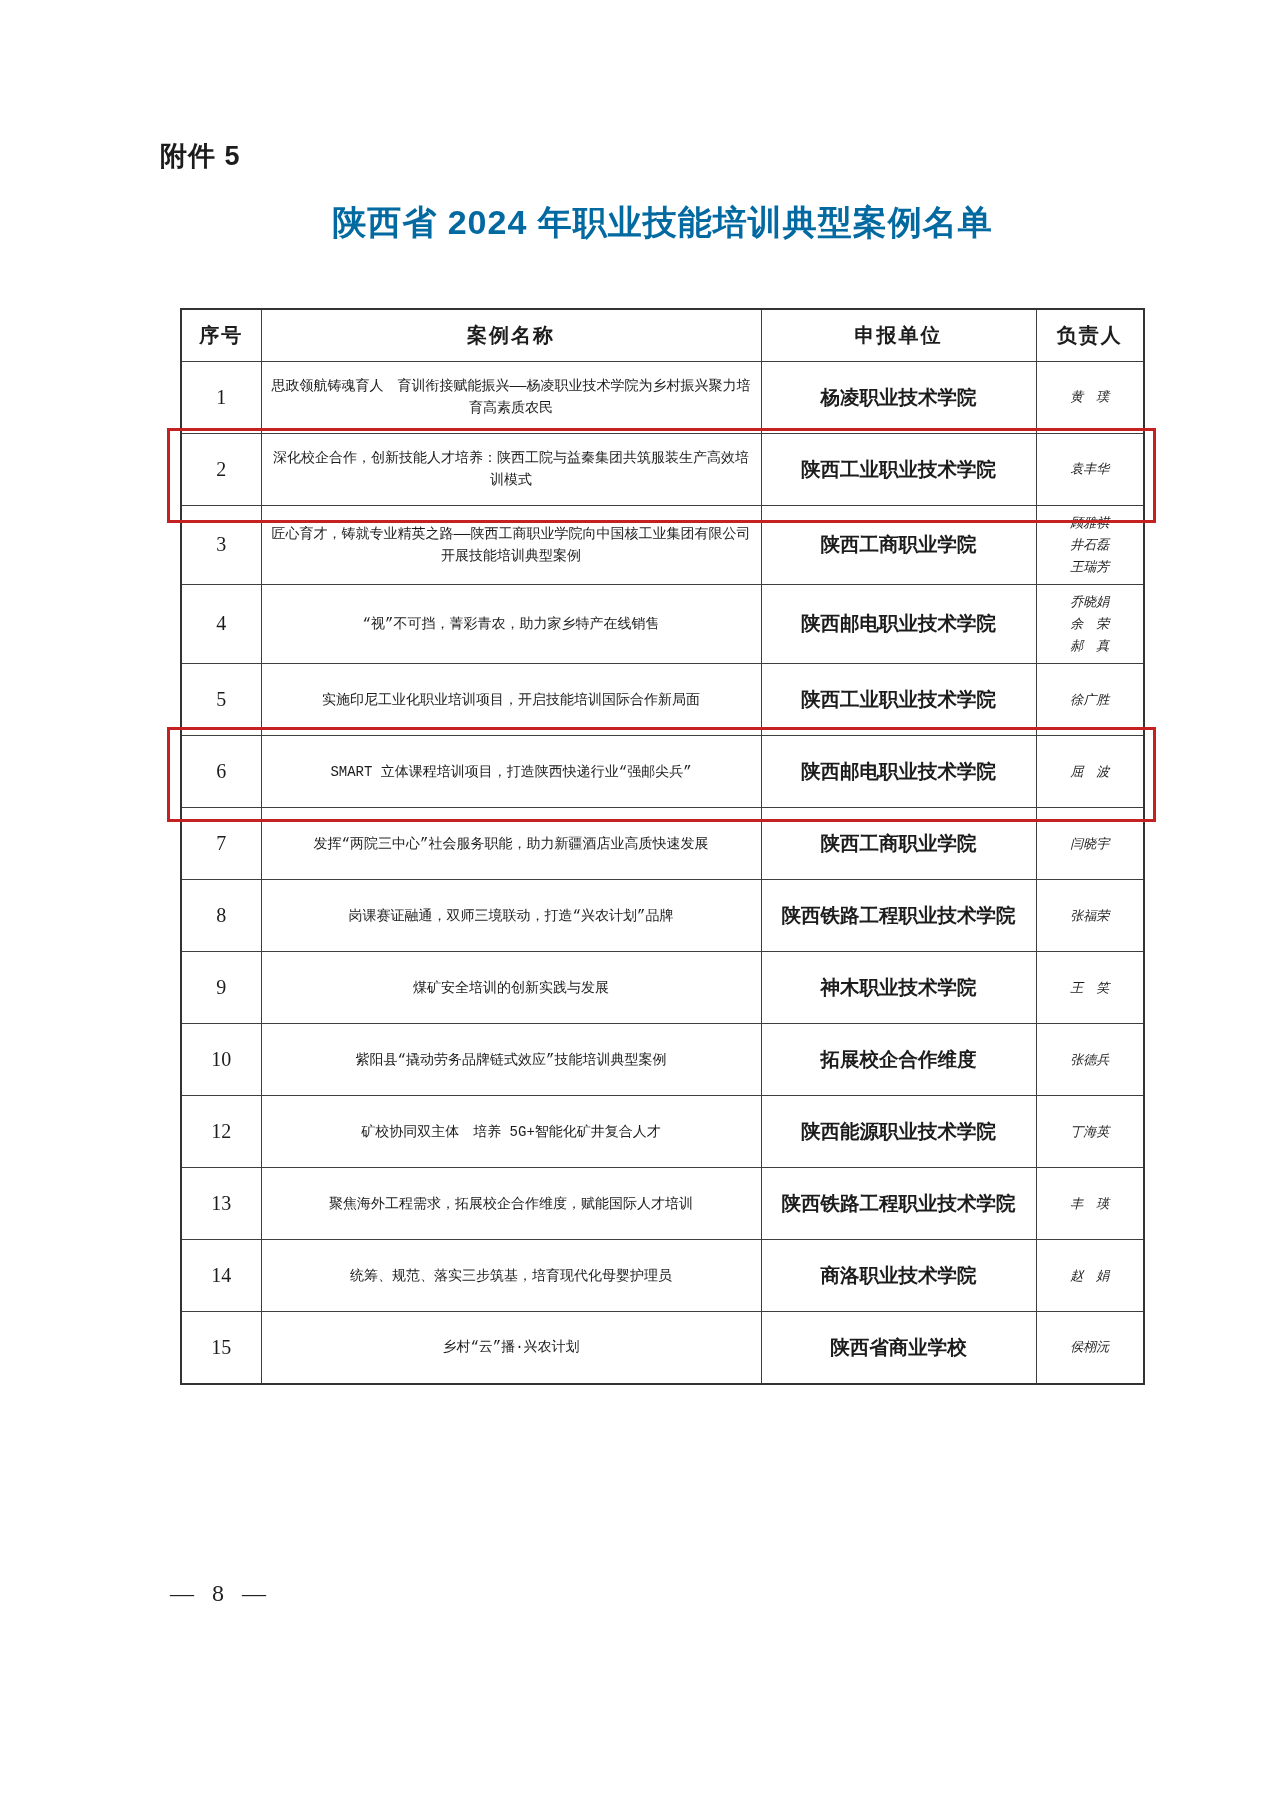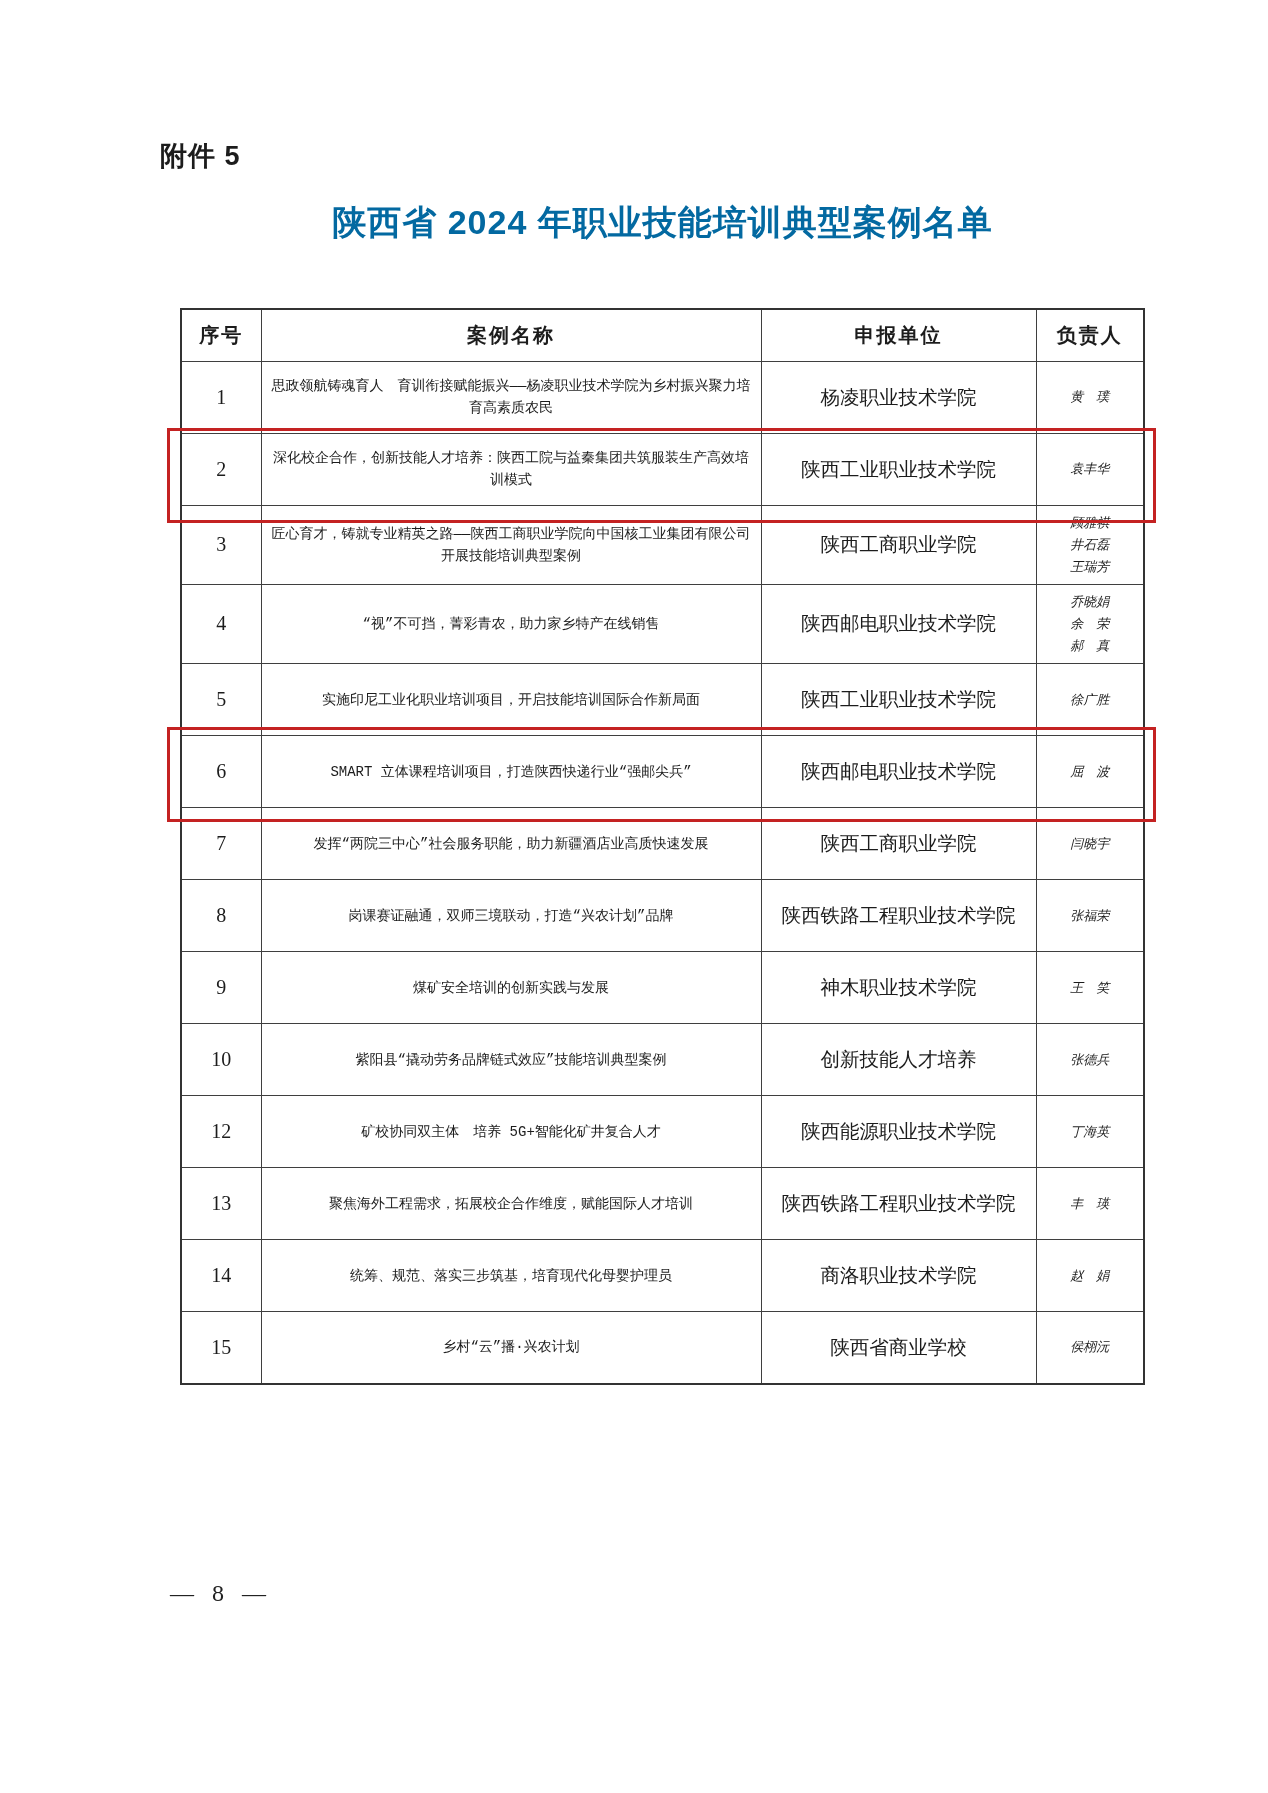--- a/index.html
+++ b/index.html
@@ -42,21 +42,21 @@
   table.case-table{border:2px solid #333;}
   thead tr{height:52px;}
   thead th{
     font-family:"Liberation Sans", sans-serif;
     font-weight:700;font-size:20px;
     letter-spacing:2px;
   }
   tbody tr{height:72px;}
   td.c-no{font-size:20px;}
   td.c-case{font-size:14px;line-height:1.58;font-family:Liberation Mono, monospace;}
-  td.c-unit{font-size:19.5px;}
+  td.c-unit{font-size:19.5px;font-weight:bold;}
   td.c-leader{font-size:13px;white-space:pre-line;line-height:1.7;font-style:italic;}
   .col-no{width:80px;}
   .col-case{width:500px;}
   .col-unit{width:275px;}
   .col-leader{width:108px;}
   .red-box{
     position:absolute;
     left:-13px;right:-13px;
     border:3.5px solid #c42222;
     pointer-events:none;
@@ -147,21 +147,21 @@
   </tr>
           <tr>
     <td class="c-no">9</td>
     <td class="c-case">煤矿安全培训的创新实践与发展</td>
     <td class="c-unit">神木职业技术学院</td>
     <td class="c-leader">王　笑</td>
   </tr>
           <tr>
     <td class="c-no">10</td>
     <td class="c-case">紫阳县“撬动劳务品牌链式效应”技能培训典型案例</td>
-    <td class="c-unit">创新技能人才培养</td>
+    <td class="c-unit">拓展校企合作维度</td>
     <td class="c-leader">张德兵</td>
   </tr>
           <tr>
     <td class="c-no">12</td>
     <td class="c-case">矿校协同双主体　培养 5G+智能化矿井复合人才</td>
     <td class="c-unit">陕西能源职业技术学院</td>
     <td class="c-leader">丁海英</td>
   </tr>
           <tr>
     <td class="c-no">13</td>

